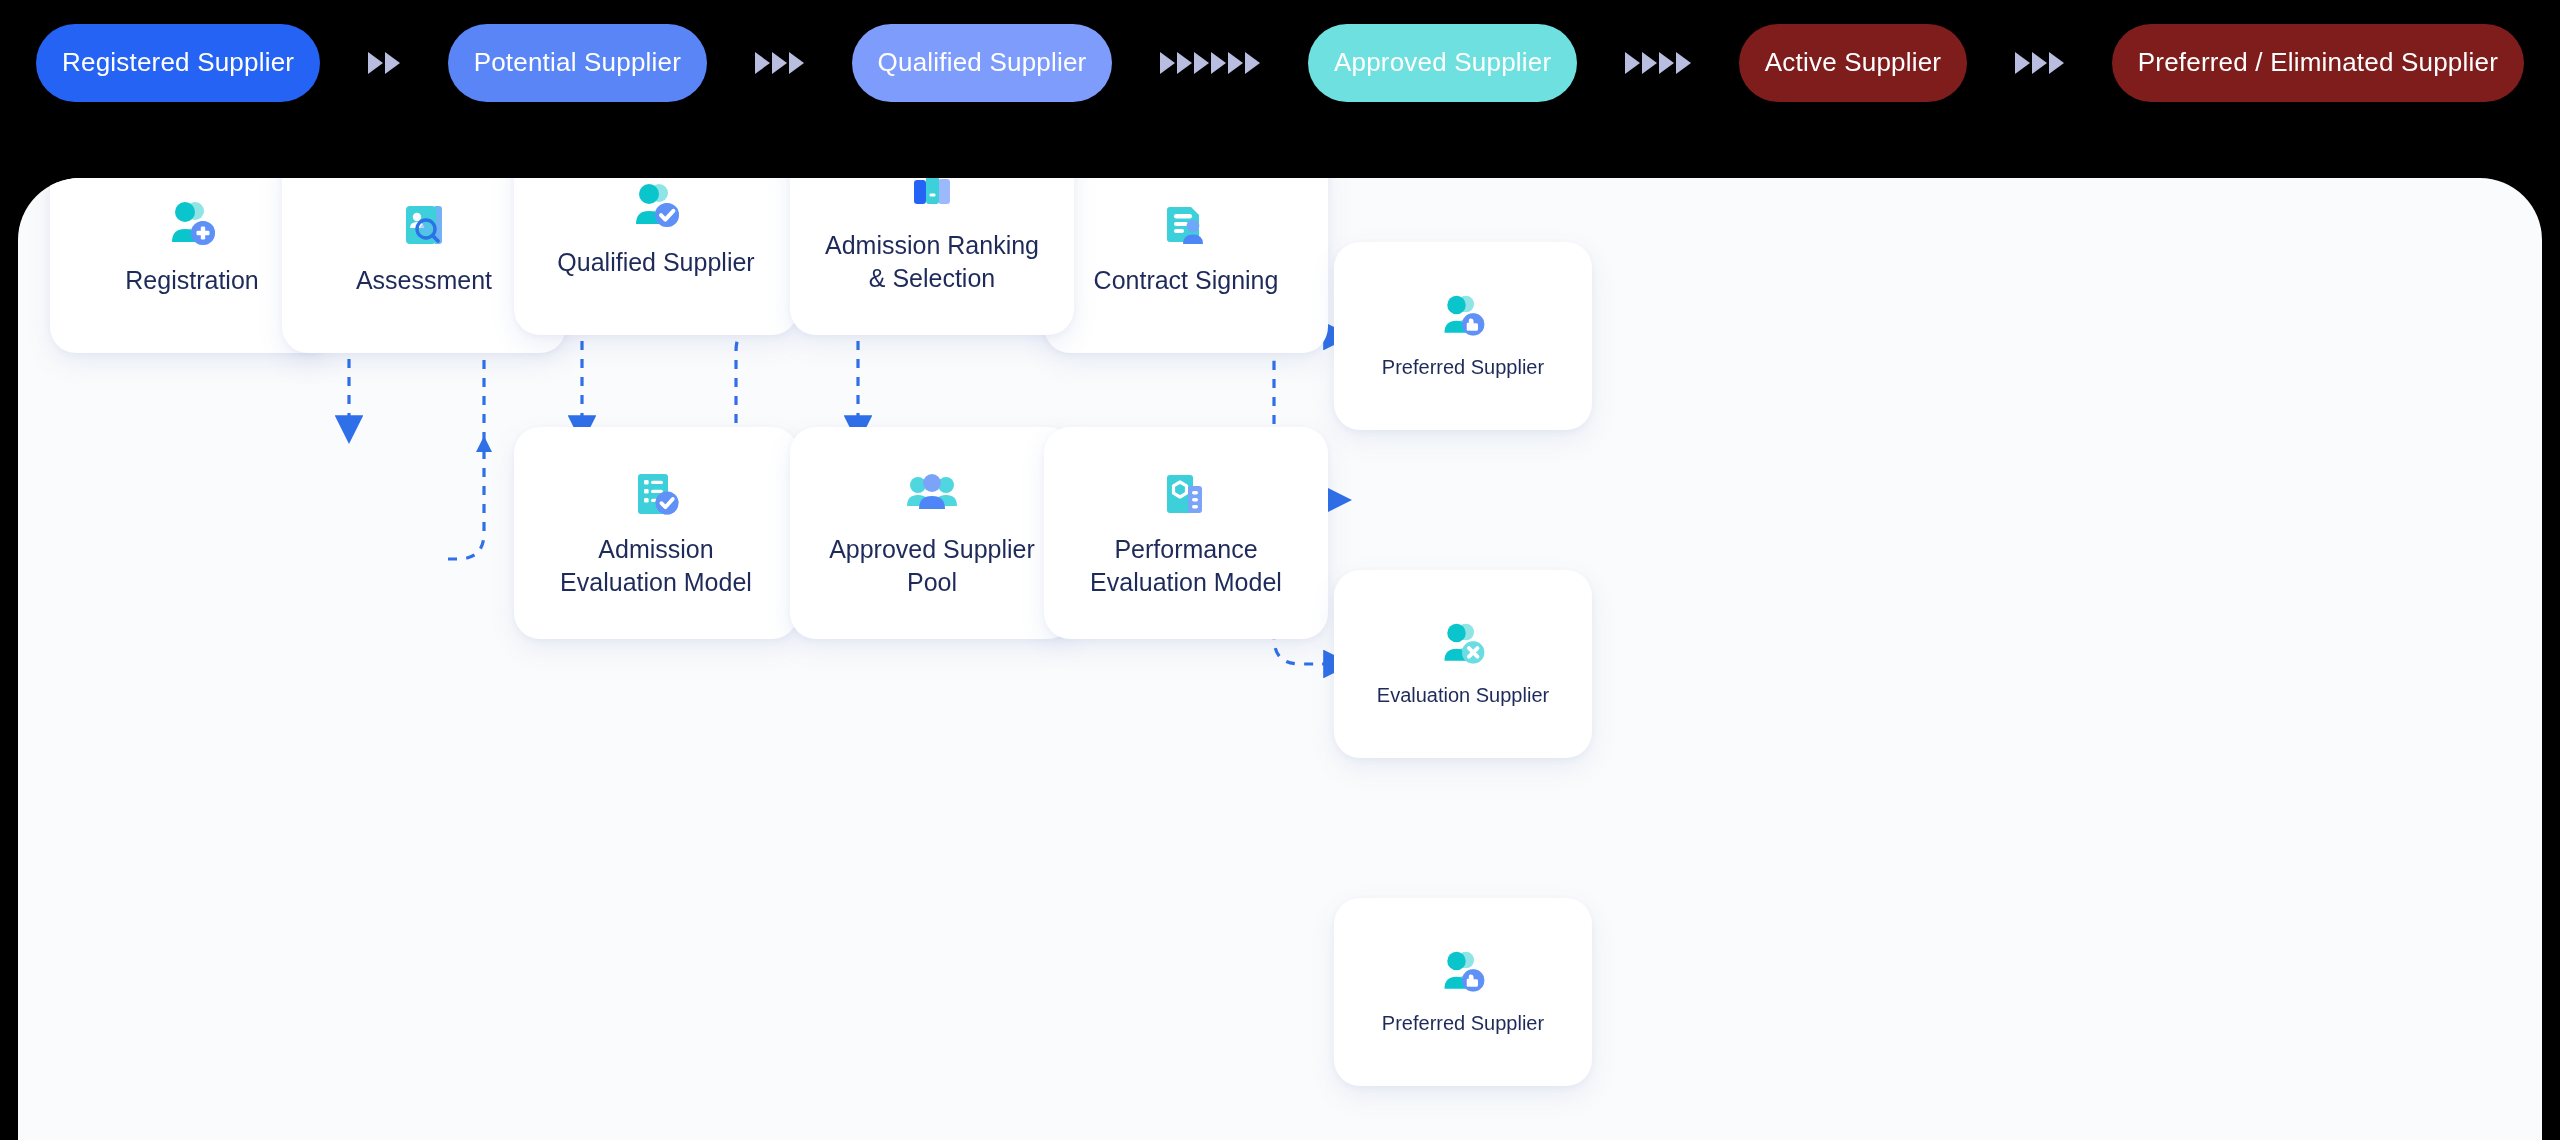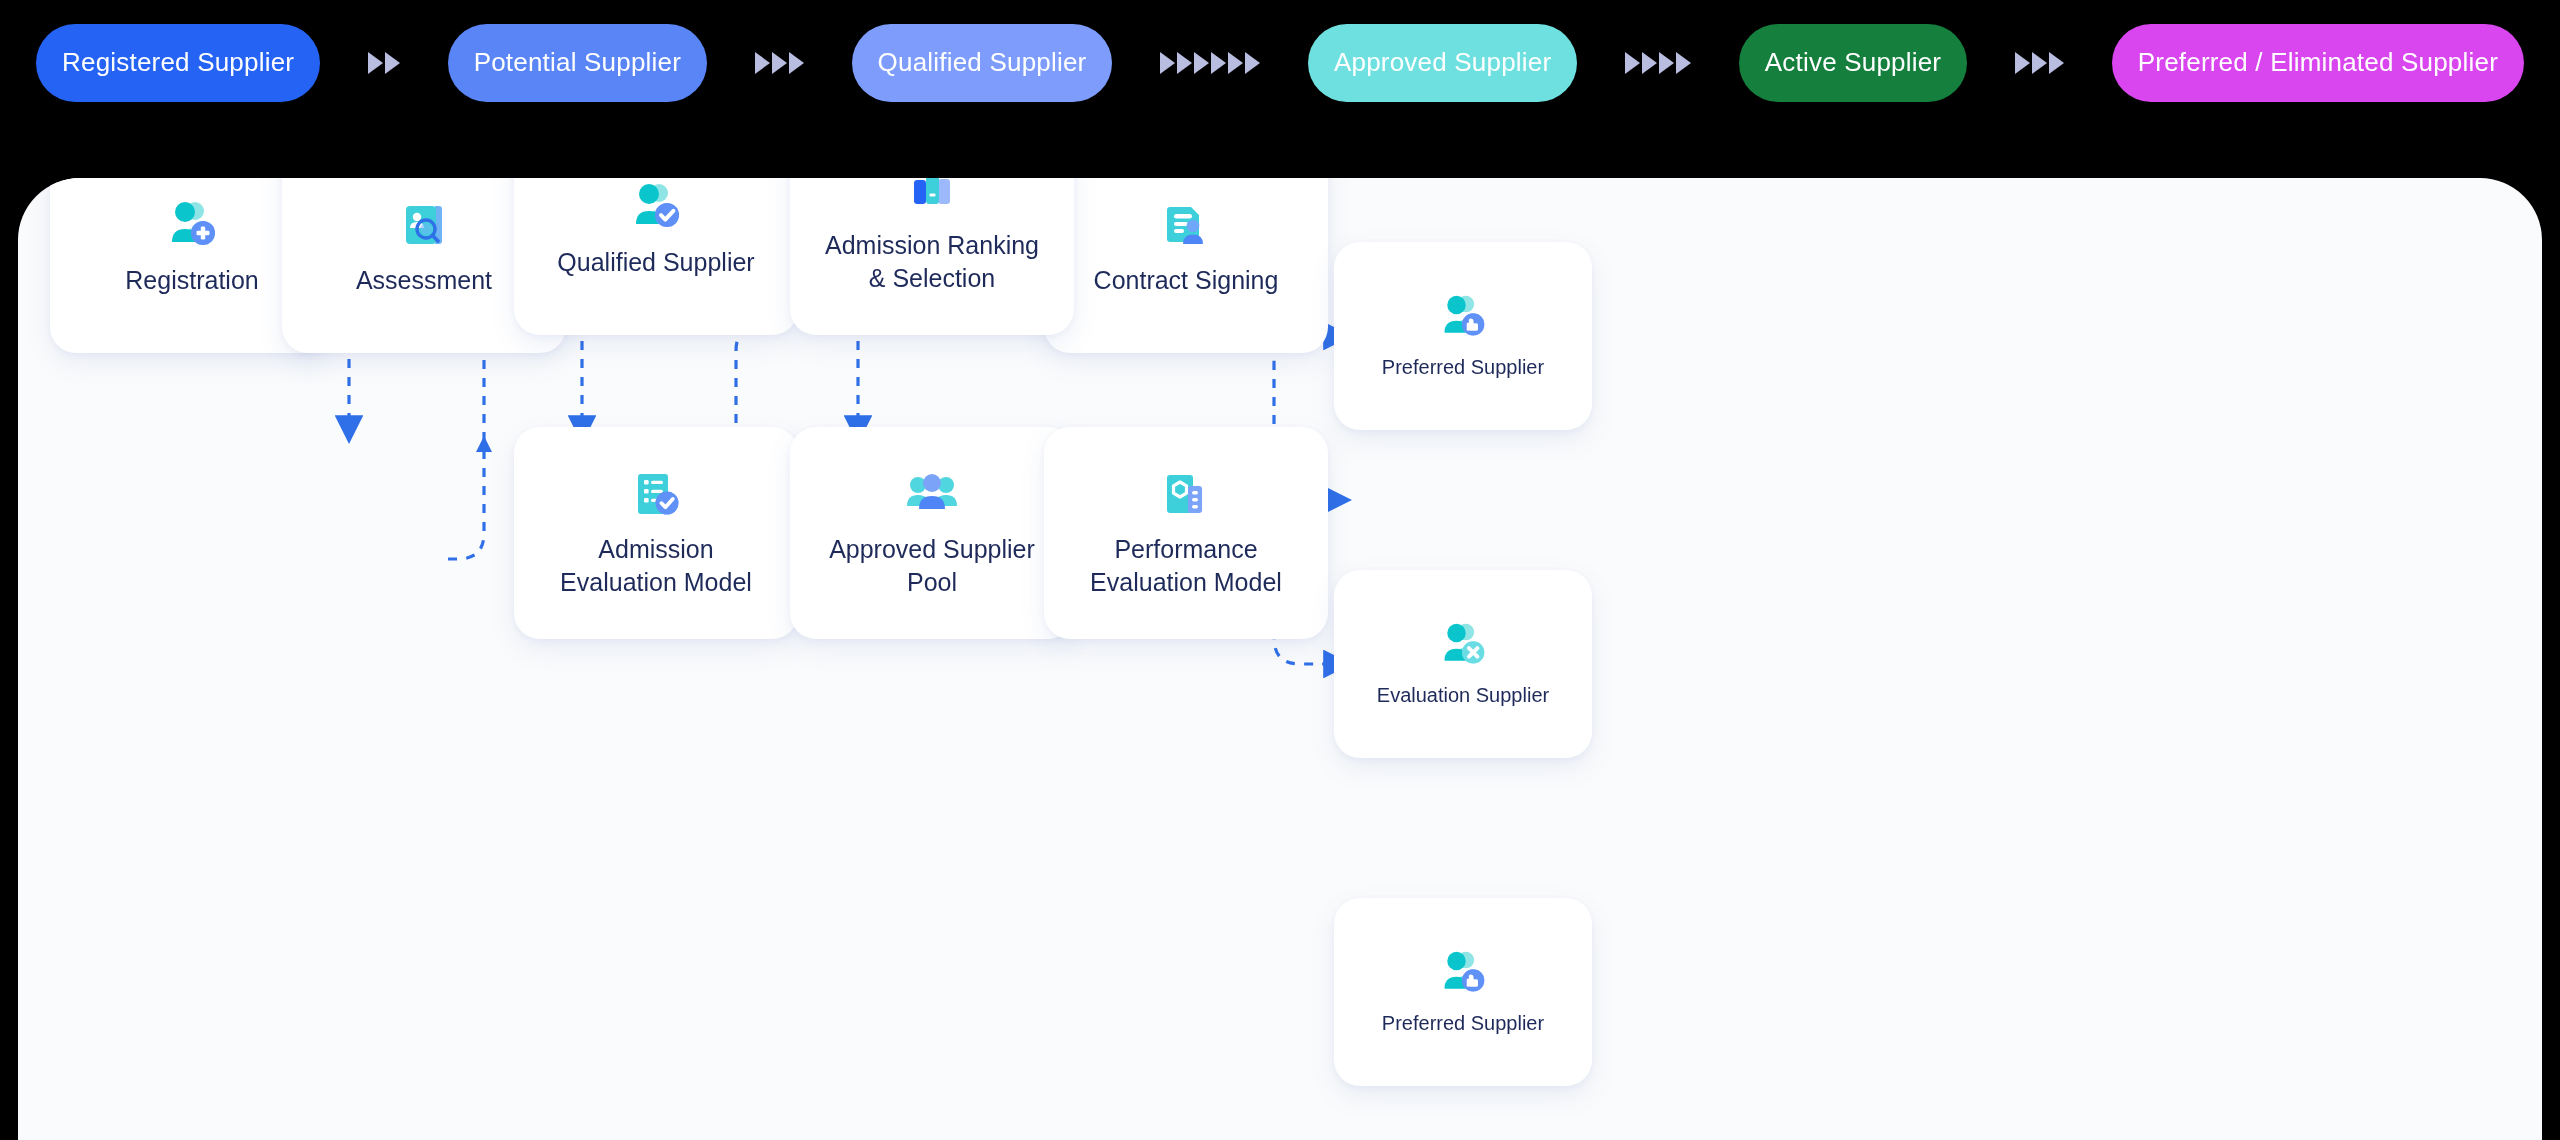--- a/index.html
+++ b/index.html
@@ -112,28 +112,28 @@
     </div>
 
     <div class="stage-pill" style="background:#6fe0e0">Approved Supplier</div>
     <div class="stage-sep">
       <span class="tri"></span>
       <span class="tri"></span>
       <span class="tri"></span>
       <span class="tri"></span>
     </div>
 
-    <div class="stage-pill" style="background:#15803d">Active Supplier</div>
-    <div class="stage-sep">
-      <span class="tri"></span>
-      <span class="tri"></span>
-      <span class="tri"></span>
-    </div>
-
-    <div class="stage-pill" style="background:#d946ef">Preferred / Eliminated Supplier</div>
+    <div class="stage-pill" style="background:#7f1d1d">Active Supplier</div>
+    <div class="stage-sep">
+      <span class="tri"></span>
+      <span class="tri"></span>
+      <span class="tri"></span>
+    </div>
+
+    <div class="stage-pill" style="background:#7f1d1d">Preferred / Eliminated Supplier</div>
   </div>
 
   <div class="panel">
   <div class="panel-inner">
 
     <svg class="conn" viewBox="0 0 2524 962">
       <defs>
         <marker id="ar" markerWidth="9" markerHeight="9" refX="4" refY="4.5" orient="auto">
           <path d="M0,0 L9,4.5 L0,9 Z" fill="#2f6fe8"></path>
         </marker>

